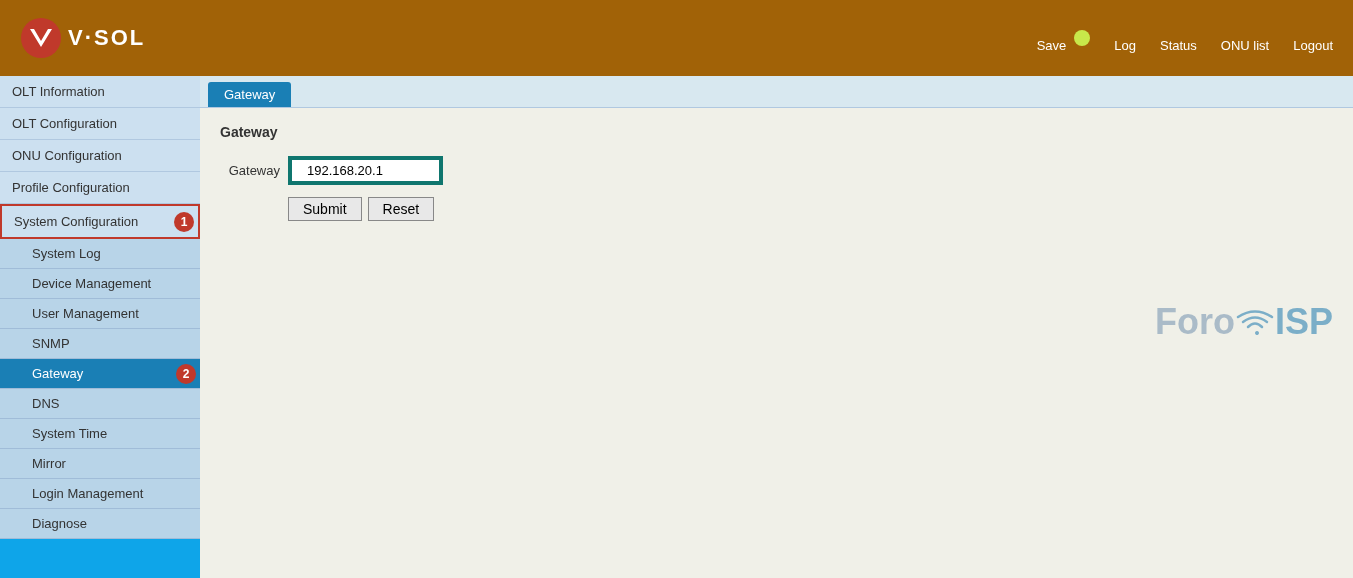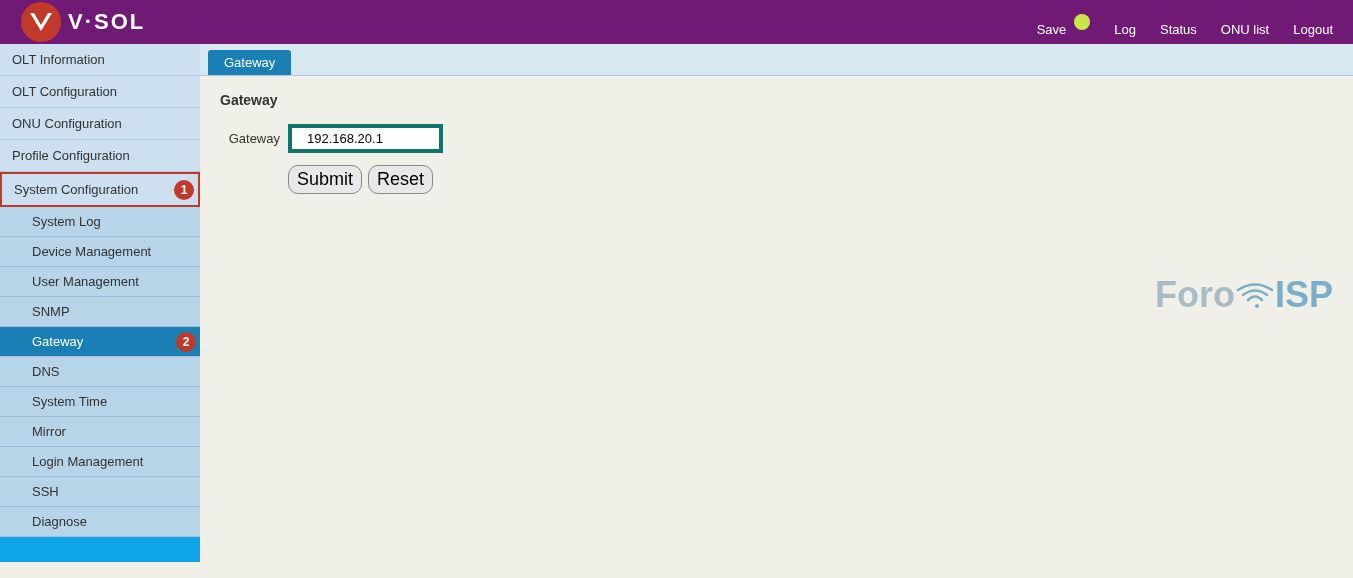--- a/index.html
+++ b/index.html
@@ -1,21 +1,21 @@
 <!DOCTYPE html>
 <html><head>
   <meta charset="utf-8">
   <style>
     * { margin: 0; padding: 0; box-sizing: border-box; }
     body { font-family: Arial, sans-serif; font-size: 13px; background: #f0f0e8; width: 1353px; height: 578px; overflow: hidden; }
 
     
     #header {
-      background: #701a75;
-      height: 44px;
+      background: #a16207;
+      height: 76px;
       display: flex;
       align-items: center;
       padding: 0 20px;
       justify-content: space-between;
       gap: 16px;
     }
     #logo-area {
       display: flex;
       align-items: center;
       gap: 8px;
@@ -163,26 +163,26 @@
       border: 4px solid #0f766e;
       font-size: 13px;
       background: white;
     }
     .btn-row {
       display: flex;
       gap: 6px;
       margin-left: 68px;
     }
     .btn {
-      padding: 3px 8px;
-      font-size: 18px;
+      padding: 3px 14px;
+      font-size: 14px;
       cursor: pointer;
       border: 1px solid #888;
       background: #e8e8e8;
-      border-radius: 10px;
+      border-radius: 0;
     }
 
     
     #watermark {
       display: flex;
       justify-content: flex-end;
       align-items: center;
       margin-top: 80px;
     }
   </style>
@@ -252,23 +252,20 @@
       <span>DNS</span>
     </div>
     <div class="sidebar-sub-item">
       <span>System Time</span>
     </div>
     <div class="sidebar-sub-item">
       <span>Mirror</span>
     </div>
     <div class="sidebar-sub-item">
       <span>Login Management</span>
-    </div>
-    <div class="sidebar-sub-item">
-      <span>SSH</span>
     </div>
     <div class="sidebar-sub-item">
       <span>Diagnose</span>
     </div>
   </div>
 
   <div id="main">
     <div id="tab-bar">
       <div class="tab">Gateway</div>
     </div>

